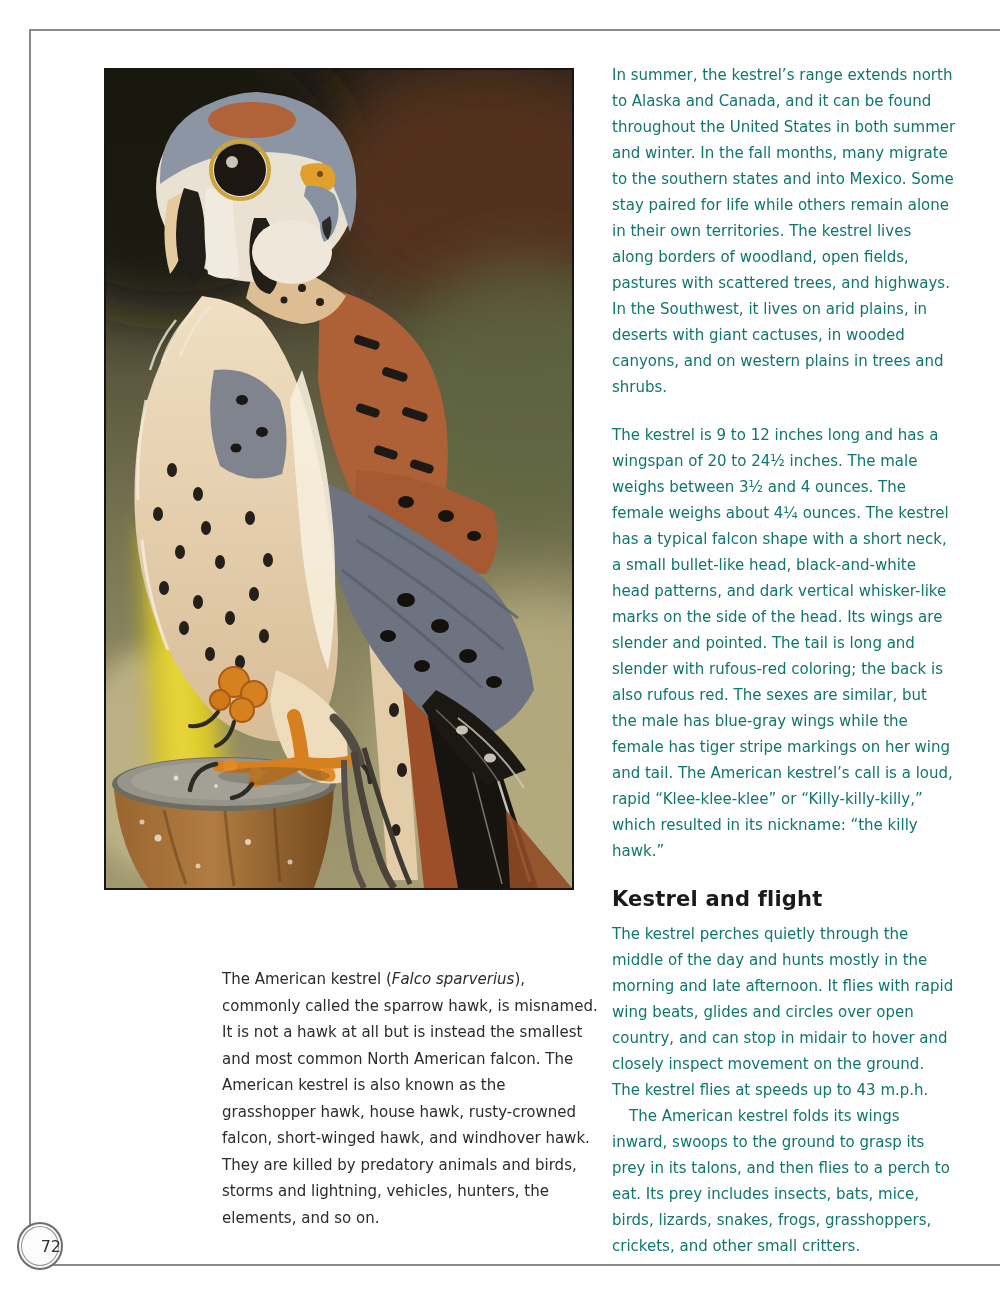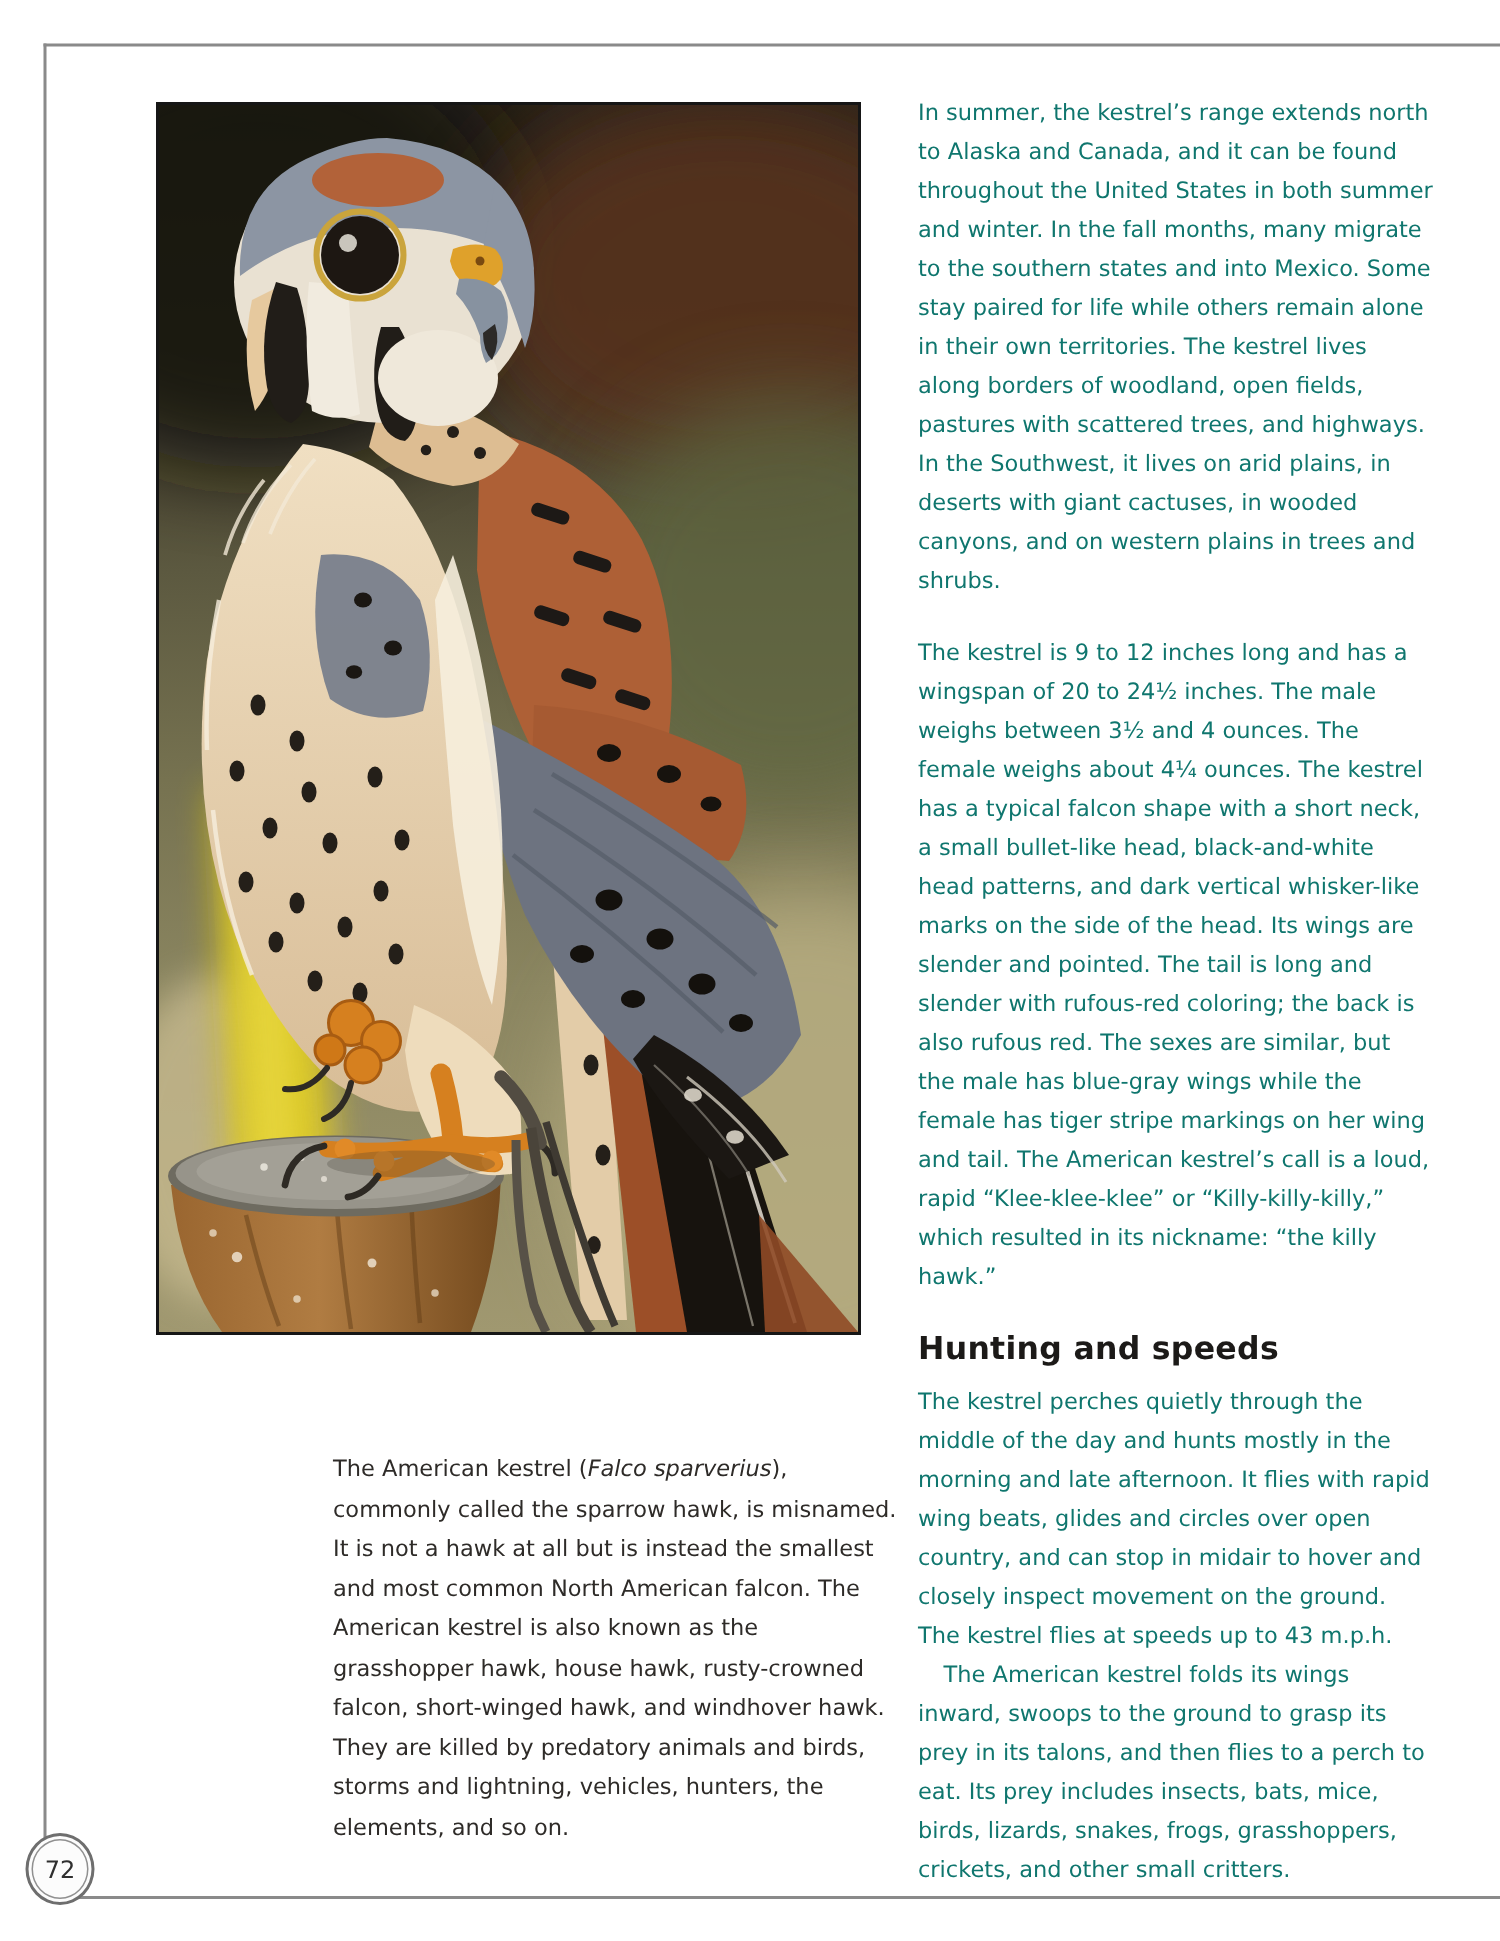--- a/index.html
+++ b/index.html
@@ -31,21 +31,21 @@
     margin:0 0 9px 0;font-size:21px;line-height:26px;font-weight:bold;
     color:#1c1a18;letter-spacing:0.2px;
   }
   .section p{margin:0;font-size:15px;line-height:26px;color:#0f766e;}
   .section p + p{margin-top:0;}
   .p-indent{text-indent:17px;}
   
   .page-circle{
     position:absolute;left:17px;top:1222px;width:46px;height:48px;
     border:2px solid #6e6e6e;border-radius:50%;background:#fcfcfc;z-index:3;
-    display:flex;align-items:center;justify-content:center;box-sizing:border-box;
+    display:flex;align-items:center;justify-content:flex-end;box-sizing:border-box;
   }
   .page-circle::before{
     content:"";position:absolute;inset:2px;border:1px solid #909090;border-radius:50%;
   }
   .page-number{font-size:16px;color:#2f2f2f;position:relative;}
   .footer-title{
     position:absolute;left:77px;top:1312px;width:900px;
     font-variant:small-caps;font-size:15.5px;letter-spacing:0.4px;color:#3d3b39;
     white-space:nowrap;
   }
@@ -262,21 +262,21 @@
   <p class="caption"><span>The American kestrel (</span><span class="it">Falco sparverius</span><span>), commonly called the sparrow hawk, is misnamed. It is not a hawk at all but is instead the smallest and most common North American falcon. The American kestrel is also known as the grasshopper hawk, house hawk, rusty-crowned falcon, short-winged hawk, and windhover hawk. They are killed by predatory animals and birds, storms and lightning, vehicles, hunters, the elements, and so on.</span></p>
 
   <div class="article">
     <div class="section">
       <p>In summer, the kestrel’s range extends north to Alaska and Canada, and it can be found throughout the United States in both summer and winter. In the fall months, many migrate to the southern states and into Mexico. Some stay paired for life while others remain alone in their own territories. The kestrel lives along borders of woodland, open fields, pastures with scattered trees, and highways. In the Southwest, it lives on arid plains, in deserts with giant cactuses, in wooded canyons, and on western plains in trees and shrubs.</p>
     </div>
     <div class="section">
       <p>The kestrel is 9 to 12 inches long and has a wingspan of 20 to 24½ inches. The male weighs between 3½ and 4 ounces. The female weighs about 4¼ ounces. The kestrel has a typical falcon shape with a short neck, a small bullet-like head, black-and-white head patterns, and dark vertical whisker-like marks on the side of the head. Its wings are slender and pointed. The tail is long and slender with rufous-red coloring; the back is also rufous red. The sexes are similar, but the male has blue-gray wings while the female has tiger stripe markings on her wing and tail. The American kestrel’s call is a loud, rapid “Klee-klee-klee” or “Killy-killy-killy,” which resulted in its nickname: “the killy hawk.”</p>
     </div>
     <div class="section">
-      <h2>Hunting and speeds</h2>
+      <h2>Kestrel and flight</h2>
       <p>The kestrel perches quietly through the middle of the day and hunts mostly in the morning and late afternoon. It flies with rapid wing beats, glides and circles over open country, and can stop in midair to hover and closely inspect movement on the ground. The kestrel flies at speeds up to 43 m.p.h.</p>
       <p class="p-indent">The American kestrel folds its wings inward, swoops to the ground to grasp its prey in its talons, and then flies to a perch to eat. Its prey includes insects, bats, mice, birds, lizards, snakes, frogs, grasshoppers, crickets, and other small critters.</p>
     </div>
   </div>
 
   <div class="page-circle">
     <span class="page-number">72</span>
   </div>
   <div class="footer-title">The Illustrated Birds of Prey: Red-Tailed Hawk, American Kestrel &amp; Peregrine Falcon</div>
 

